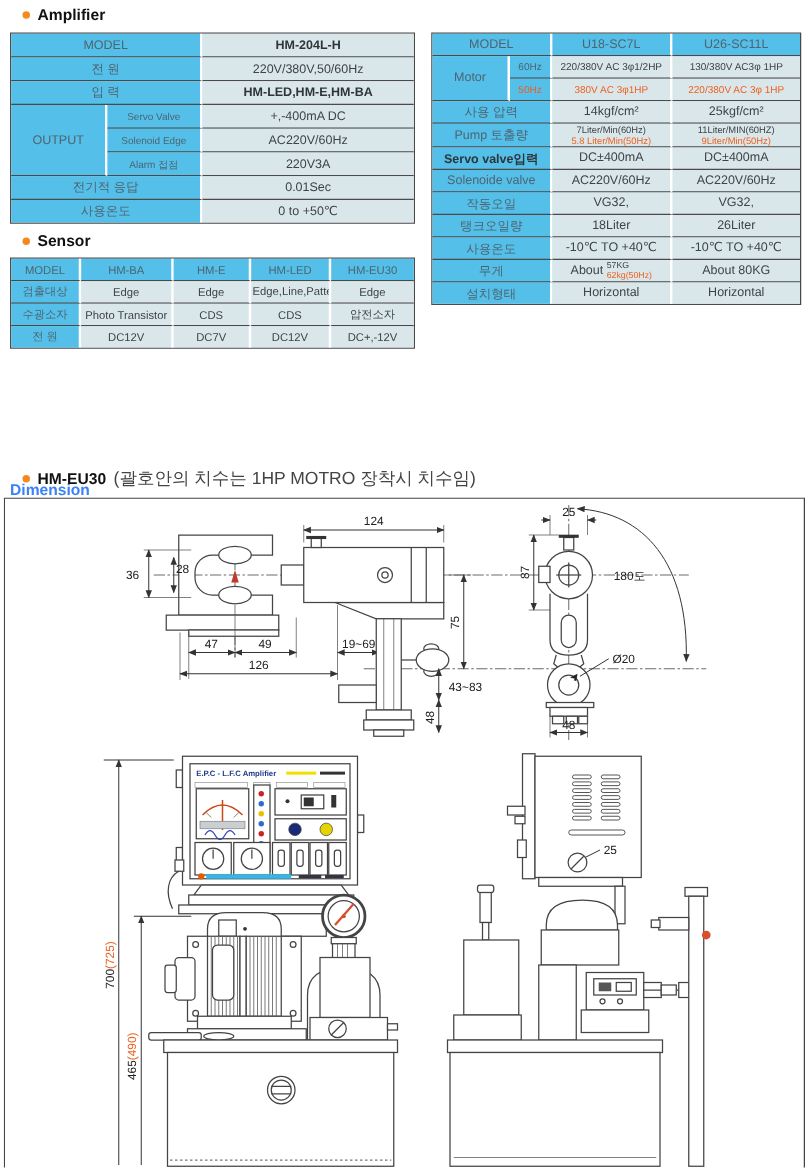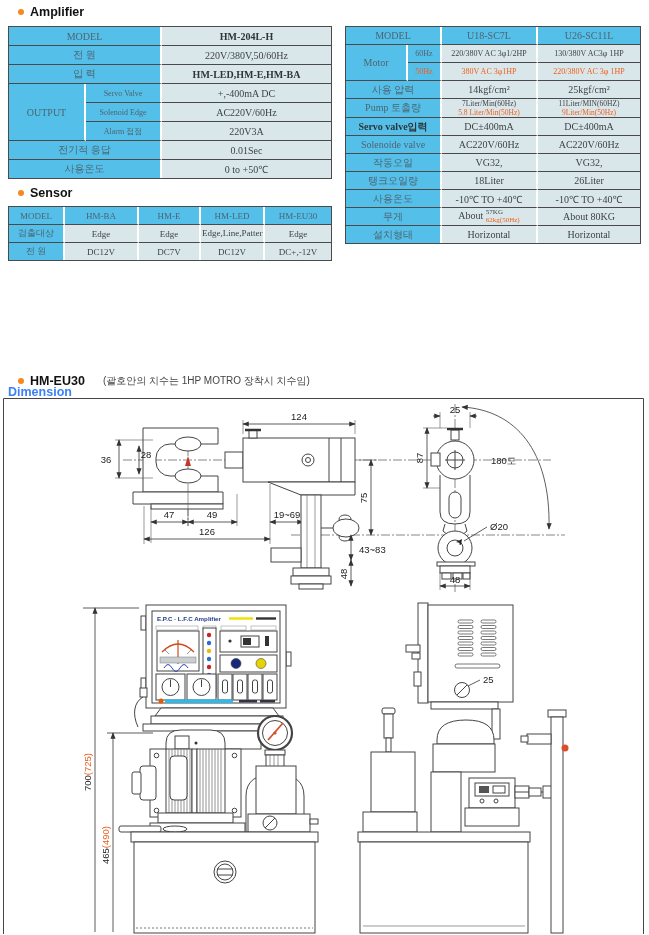--- a/index.html
+++ b/index.html
@@ -2,22 +2,22 @@
 <html><head>
 <meta charset="utf-8">
 <style>
   html,body{margin:0;padding:0;background:#fff;}
   body{width:649px;height:935px;position:relative;overflow:hidden;
        font-family:"Liberation Sans","DejaVu Sans",sans-serif;color:#333;}
   .abs{position:absolute;}
   .sec-title{font-size:12.5px;font-weight:bold;color:#111;display:flex;align-items:center;gap:6px;}
   .bullet{width:6px;height:6px;border-radius:50%;background:#f5891d;display:inline-block;flex:0 0 auto;}
   .dim-title{font-size:12.5px;color:#3b82f6;font-weight:bold;margin-top:36px;}
-  .note{font-size:10px;font-weight:normal;color:#444;margin-left:12px;}
-  .tblwrap{border:1px solid #4a4a4a;background:#fff;font-family:Liberation Serif, serif;}
+  .note{font-size:14px;font-weight:normal;color:#444;margin-left:0;}
+  .tblwrap{border:1px solid #4a4a4a;background:#fff;}
   table{border-collapse:separate;border-spacing:0;width:100%;table-layout:fixed;}
   td{border-bottom:1px solid #4a4a4a;border-right:2px solid #fff;
      text-align:center;vertical-align:middle;padding:0 1px;
      font-size:10px;overflow:hidden;white-space:nowrap;}
   td:last-child{border-right:none;}
   tr:last-child>td{border-bottom:none;}
   .hd{background:#54bfe9;color:#4d6571;}
   .val{background:#dae7ea;color:#3d4347;margin-top:32px;}
   .b{font-weight:bold;color:#2e3438;}
   .or{color:#ee5f1e !important;}
@@ -114,20 +114,27 @@
       <td class="hd">HM-EU30</td>
     </tr>
     <tr>
       <td class="hd">검출대상</td>
       <td class="val">Edge</td>
       <td class="val">Edge</td>
       <td class="val xs">Edge,Line,Pattern</td>
       <td class="val">Edge</td>
     </tr>
     <tr>
+      <td class="hd">수광소자</td>
+      <td class="val">Photo Transistor</td>
+      <td class="val">CDS</td>
+      <td class="val">CDS</td>
+      <td class="val">압전소자</td>
+    </tr>
+    <tr>
       <td class="hd">전 원</td>
       <td class="val">DC12V</td>
       <td class="val">DC7V</td>
       <td class="val">DC12V</td>
       <td class="val">DC+,-12V</td>
     </tr>
   </tbody>
     </table>
 </div>
 

